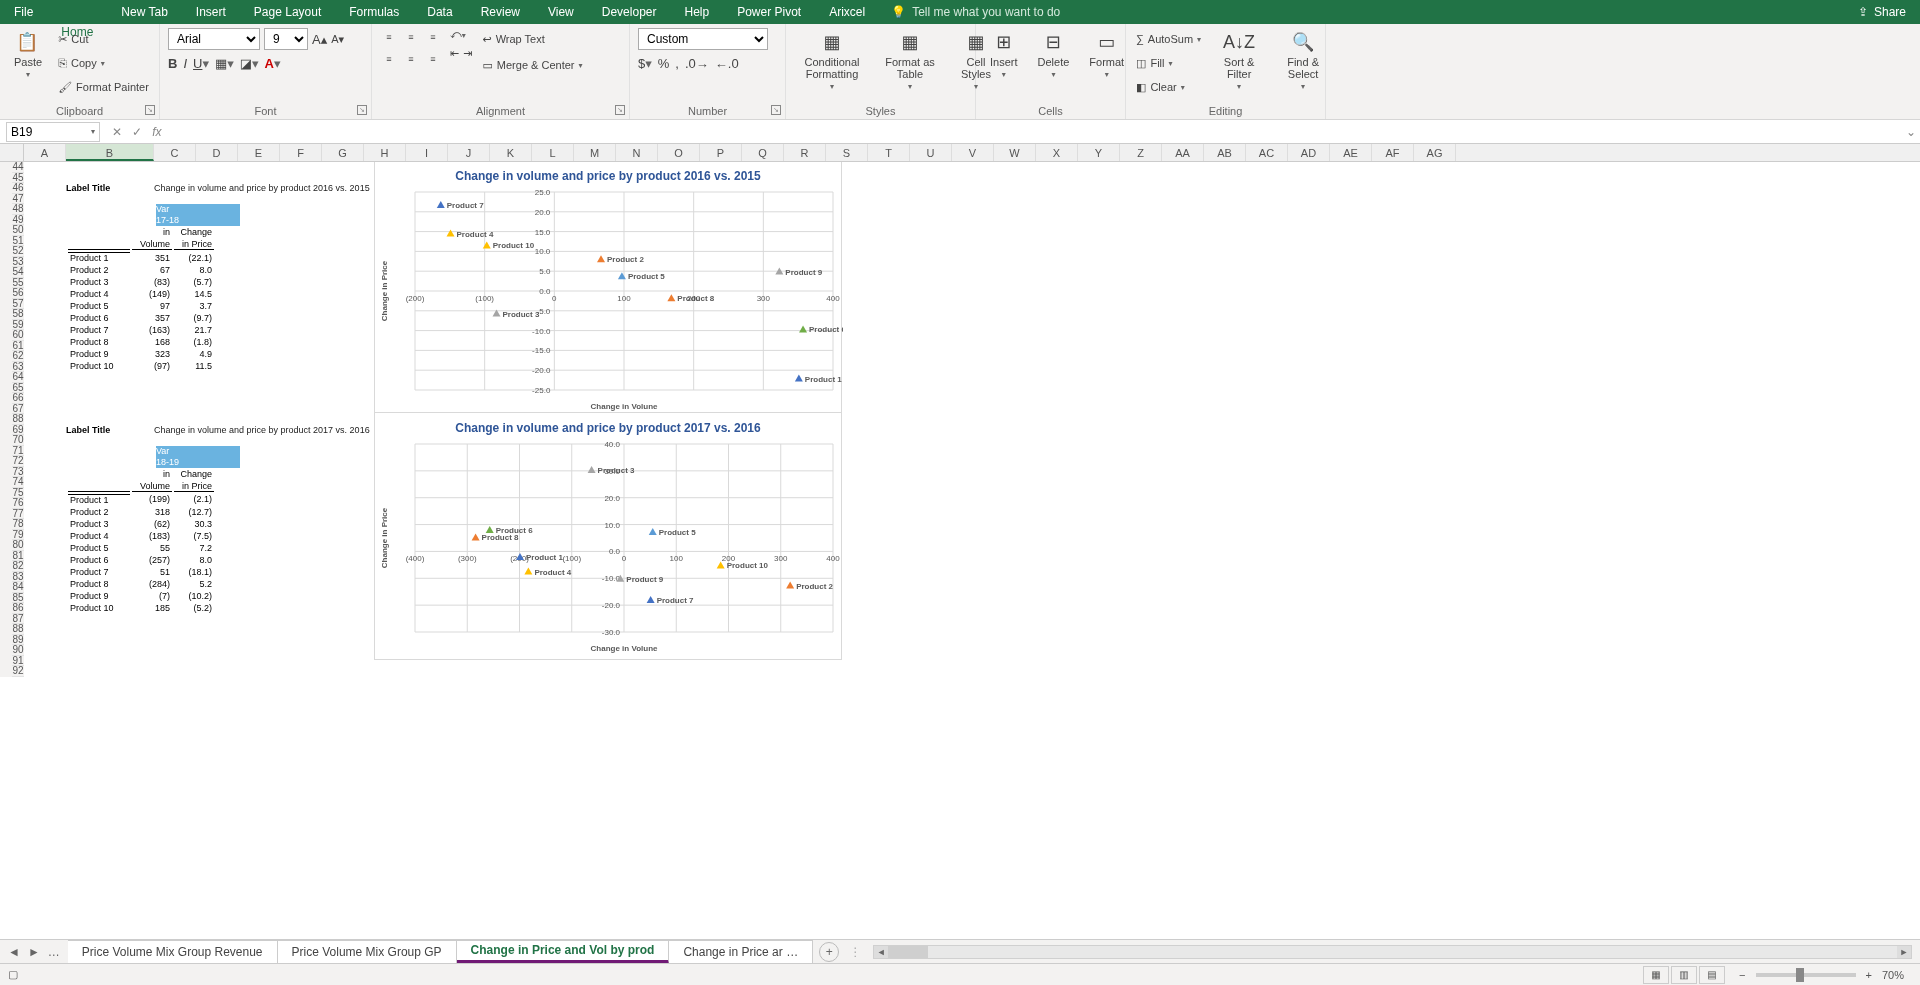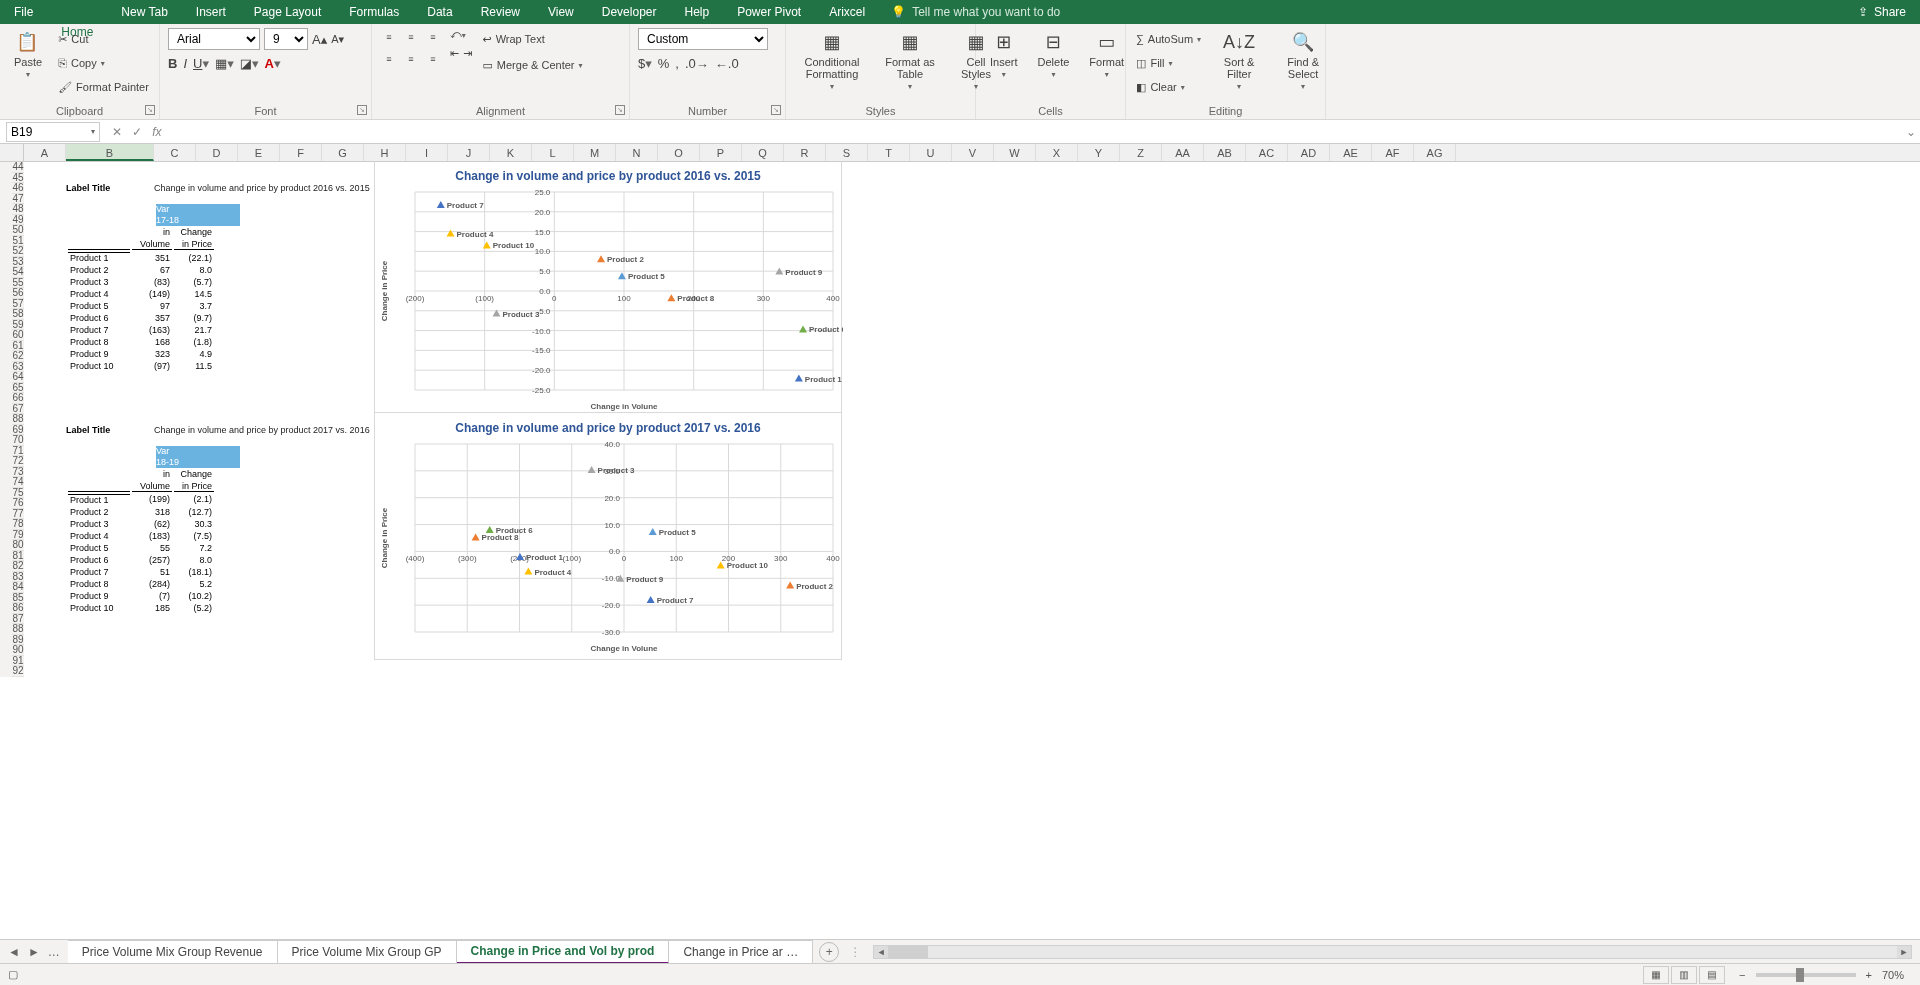--- a/index.html
+++ b/index.html
@@ -65,21 +65,21 @@
 .chart-title { text-align: center; font-weight: bold; color: #2f5597; font-size: 12px; padding: 8px 0 4px 0; }
 .chart svg text { font-size: 8px; fill: #595959; }
 .chart svg text.axis-title { font-size: 8px; font-weight: bold; }
 .pt-label { font-size: 8px; font-weight: bold; fill: #595959; }
 .grid-line { stroke: #d9d9d9; stroke-width: 1; }
 
 
 .sheet-tabs { position: absolute; bottom: 22px; left: 0; right: 0; height: 24px; border-top: 1px solid #ccc; background: #f3f2f1; display: flex; align-items: center; font-size: 12px; }
 .sheet-tabs .nav { padding: 0 8px; display: flex; gap: 8px; color: #666; }
 .sheet-tabs .stab { padding: 0 14px; height: 24px; display: flex; align-items: center; border-right: 1px solid #ccc; cursor: pointer; color: #444; background: #fff; border-top: 1px solid #ccc; }
-.sheet-tabs .stab.active { color: #217346; font-weight: bold; border-bottom: 2px solid #701a75; background: #fff; }
+.sheet-tabs .stab.active { color: #217346; font-weight: bold; border-bottom: 4px solid #701a75; background: #fff; }
 .sheet-tabs .add-sheet { width: 20px; height: 20px; border: 1px solid #bbb; border-radius: 10px; text-align: center; line-height: 18px; margin: 0 6px; cursor: pointer; color: #666; }
 .sheet-tabs .hscroll { flex: 1; margin: 0 8px; height: 14px; background: #e8e8e8; position: relative; border: 1px solid #d0d0d0; }
 .sheet-tabs .hscroll .thumb { position: absolute; left: 0; width: 40px; top: 0; bottom: 0; background: #cfcfcf; }
 .sheet-tabs .hscroll .arr { position: absolute; width: 14px; top: 0; bottom: 0; background: #ddd; text-align: center; font-size: 9px; line-height: 12px; color: #666; }
 
 
 .status-bar { position: absolute; bottom: 0; left: 0; right: 0; height: 22px; background: #f3f2f1; border-top: 1px solid #ccc; display: flex; align-items: center; font-size: 11px; color: #555; padding: 0 8px; }
 .status-bar .views { margin-left: auto; display: flex; gap: 2px; align-items: center; }
 .status-bar .viewbtn { width: 26px; height: 18px; border: 1px solid #ccc; display: flex; align-items: center; justify-content: center; font-size: 10px; cursor: pointer; }
 .status-bar .zoom-slider { width: 100px; height: 4px; background: #ccc; margin: 0 8px; position: relative; }

